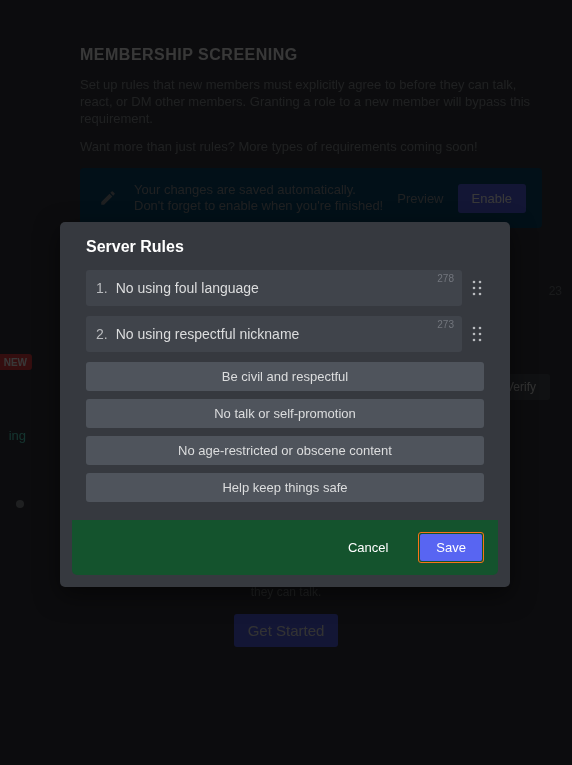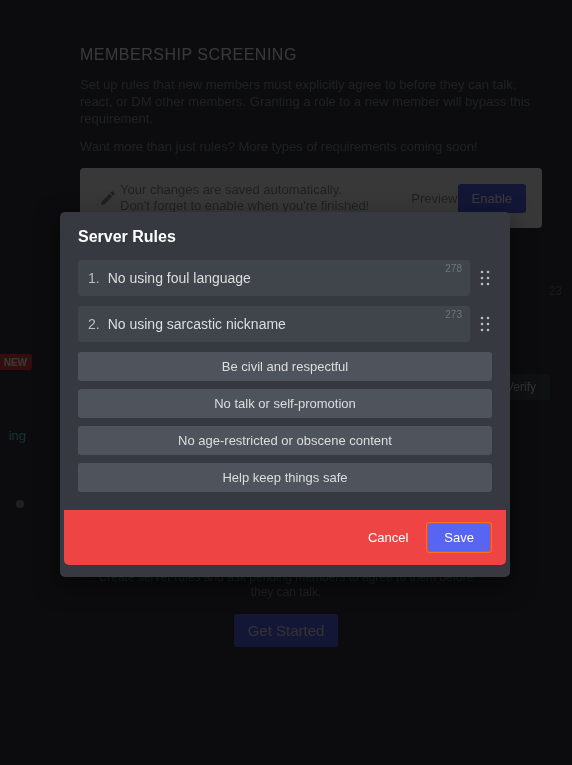--- a/index.html
+++ b/index.html
@@ -19,33 +19,34 @@
     width: 572px; height: 765px;
     background: #36393f;
     color: #b9bbbe;
     overflow: hidden;
   }
   .page-inner {
     padding: 46px 30px 0 80px;
   }
   .page-title {
     font-size: 16px;
-    font-weight: 400;
+    font-weight: 700;
     color: #ffffff;
     letter-spacing: 0.5px;
     margin-bottom: 12px;
   }
   .page-desc { font-size: 13px; line-height: 17px; color:#8e9297; margin-bottom: 12px;}
   .page-desc2 { font-size: 13px; color:#8e9297; margin-bottom: 14px;}
   .autosave-bar {
-    background: #ffffff;
+    background: #0c4a6e;
     border-radius: 4px;
     display: flex;
     align-items: center;
     padding: 14px 16px;
+    gap: 14px;
   }
   .pencil {
     width: 24px; height: 24px;
     display: inline-flex; align-items: center; justify-content: center;
   }
   .pencil svg { fill:#8e9297; }
   .autosave-text { flex: 1; font-size: 13px; line-height: 16px; color:#8e9297;}
   .preview-link { font-size: 13px; color:#8e9297; cursor:pointer;}
   .enable-btn {
     background:#5865f2;
@@ -129,27 +130,27 @@
   }
 
   
   .overlay {
     position:absolute;
     top:0; left:0; width:572px; height:765px;
     background: rgba(0,0,0,0.78);
   }
   .modal {
     position:absolute;
-    left: 60px; top: 212px;
+    left: 60px; top: 222px;
     width: 450px;
     background:#36393f;
     border-radius:5px;
     box-shadow: 0 8px 24px rgba(0,0,0,0.5);
     color:#dcddde;
-    padding: 0 4px 12px;
+    padding: 0 12px 12px;
   }
   .modal-header {
     font-size:16px; font-weight:700; color:#fff;
     padding: 16px 14px 14px;
   }
   .rules { padding: 0 14px; }
   .rule-row {
     display:flex; align-items:center; gap: 8px;
     margin-bottom: 10px;
   }
@@ -203,24 +204,24 @@
     background:#4f545c;
     color:#dcddde;
     border:none;
     border-radius:3px;
     padding: 7px 10px;
     font-size:13px;
     cursor:pointer;
   }
 
   .modal-footer {
-    background:#ef4444;
+    background:#14532d;
     border-radius: 0 0 5px 5px;
     display:flex; justify-content:flex-end; align-items:center;
-    gap: 4px;
+    gap: 16px;
     padding: 12px 14px;
     margin-top: 8px;
   }
   .cancel-btn {
     background:transparent;
     color:#fff;
     border:none;
     padding: 7px 14px;
     font-size:13px;
     cursor:pointer;
@@ -298,21 +299,21 @@
               <circle cx="8" cy="8" r="1.3"></circle>
               <circle cx="2" cy="14" r="1.3"></circle>
               <circle cx="8" cy="14" r="1.3"></circle>
             </svg>
         </span>
       </div>
 
       <div class="rule-row">
         <div class="rule-input-wrap">
           <span class="rule-num">2.</span>
-          <span class="rule-text">No using sarcastic nickname</span>
+          <span class="rule-text">No using respectful nickname</span>
           <span class="rule-count">273</span>
         </div>
         <span class="drag-handle">
           <svg viewBox="0 0 10 16" width="10" height="16">
               <circle cx="2" cy="2" r="1.3"></circle>
               <circle cx="8" cy="2" r="1.3"></circle>
               <circle cx="2" cy="8" r="1.3"></circle>
               <circle cx="8" cy="8" r="1.3"></circle>
               <circle cx="2" cy="14" r="1.3"></circle>
               <circle cx="8" cy="14" r="1.3"></circle>

